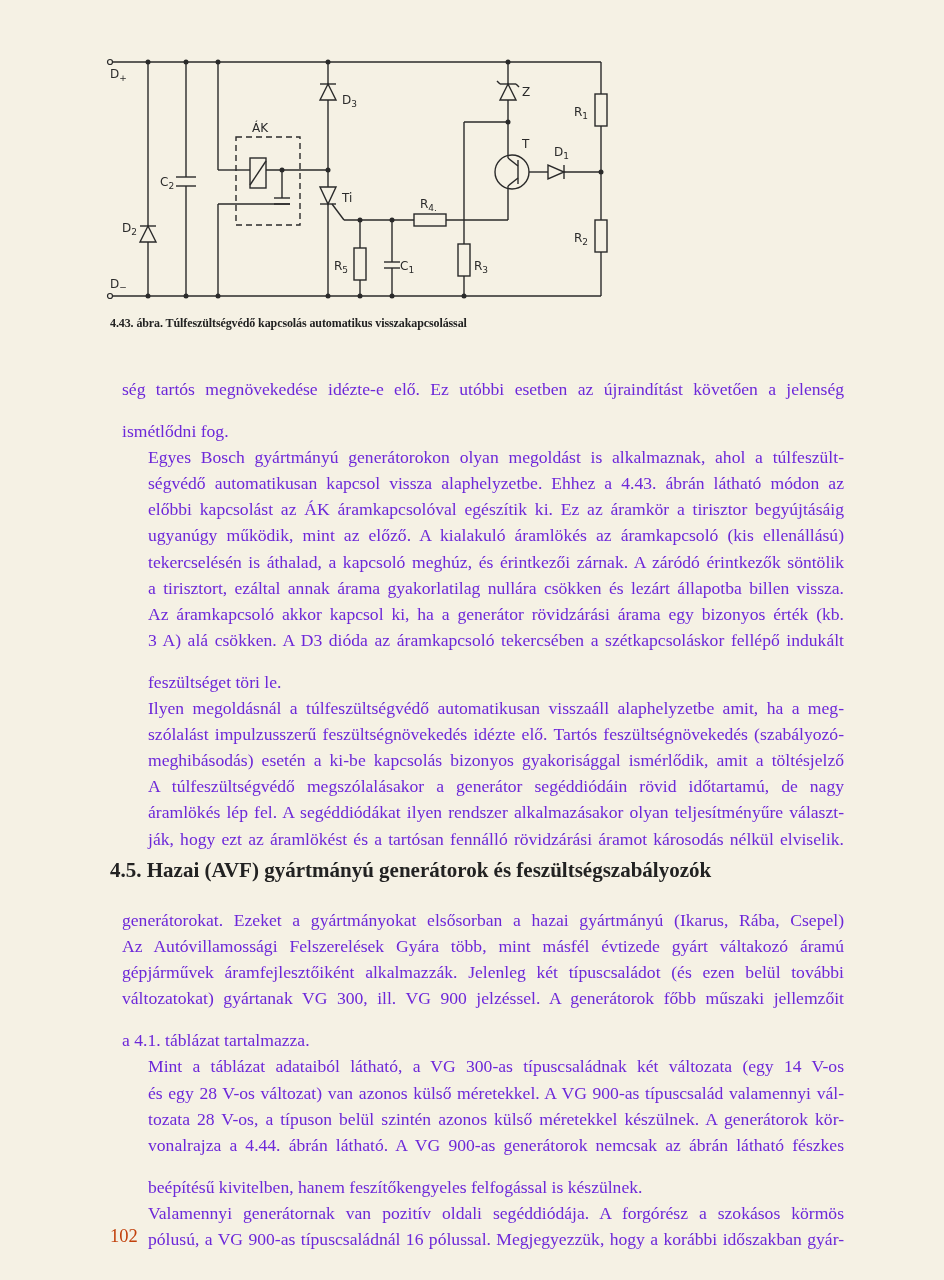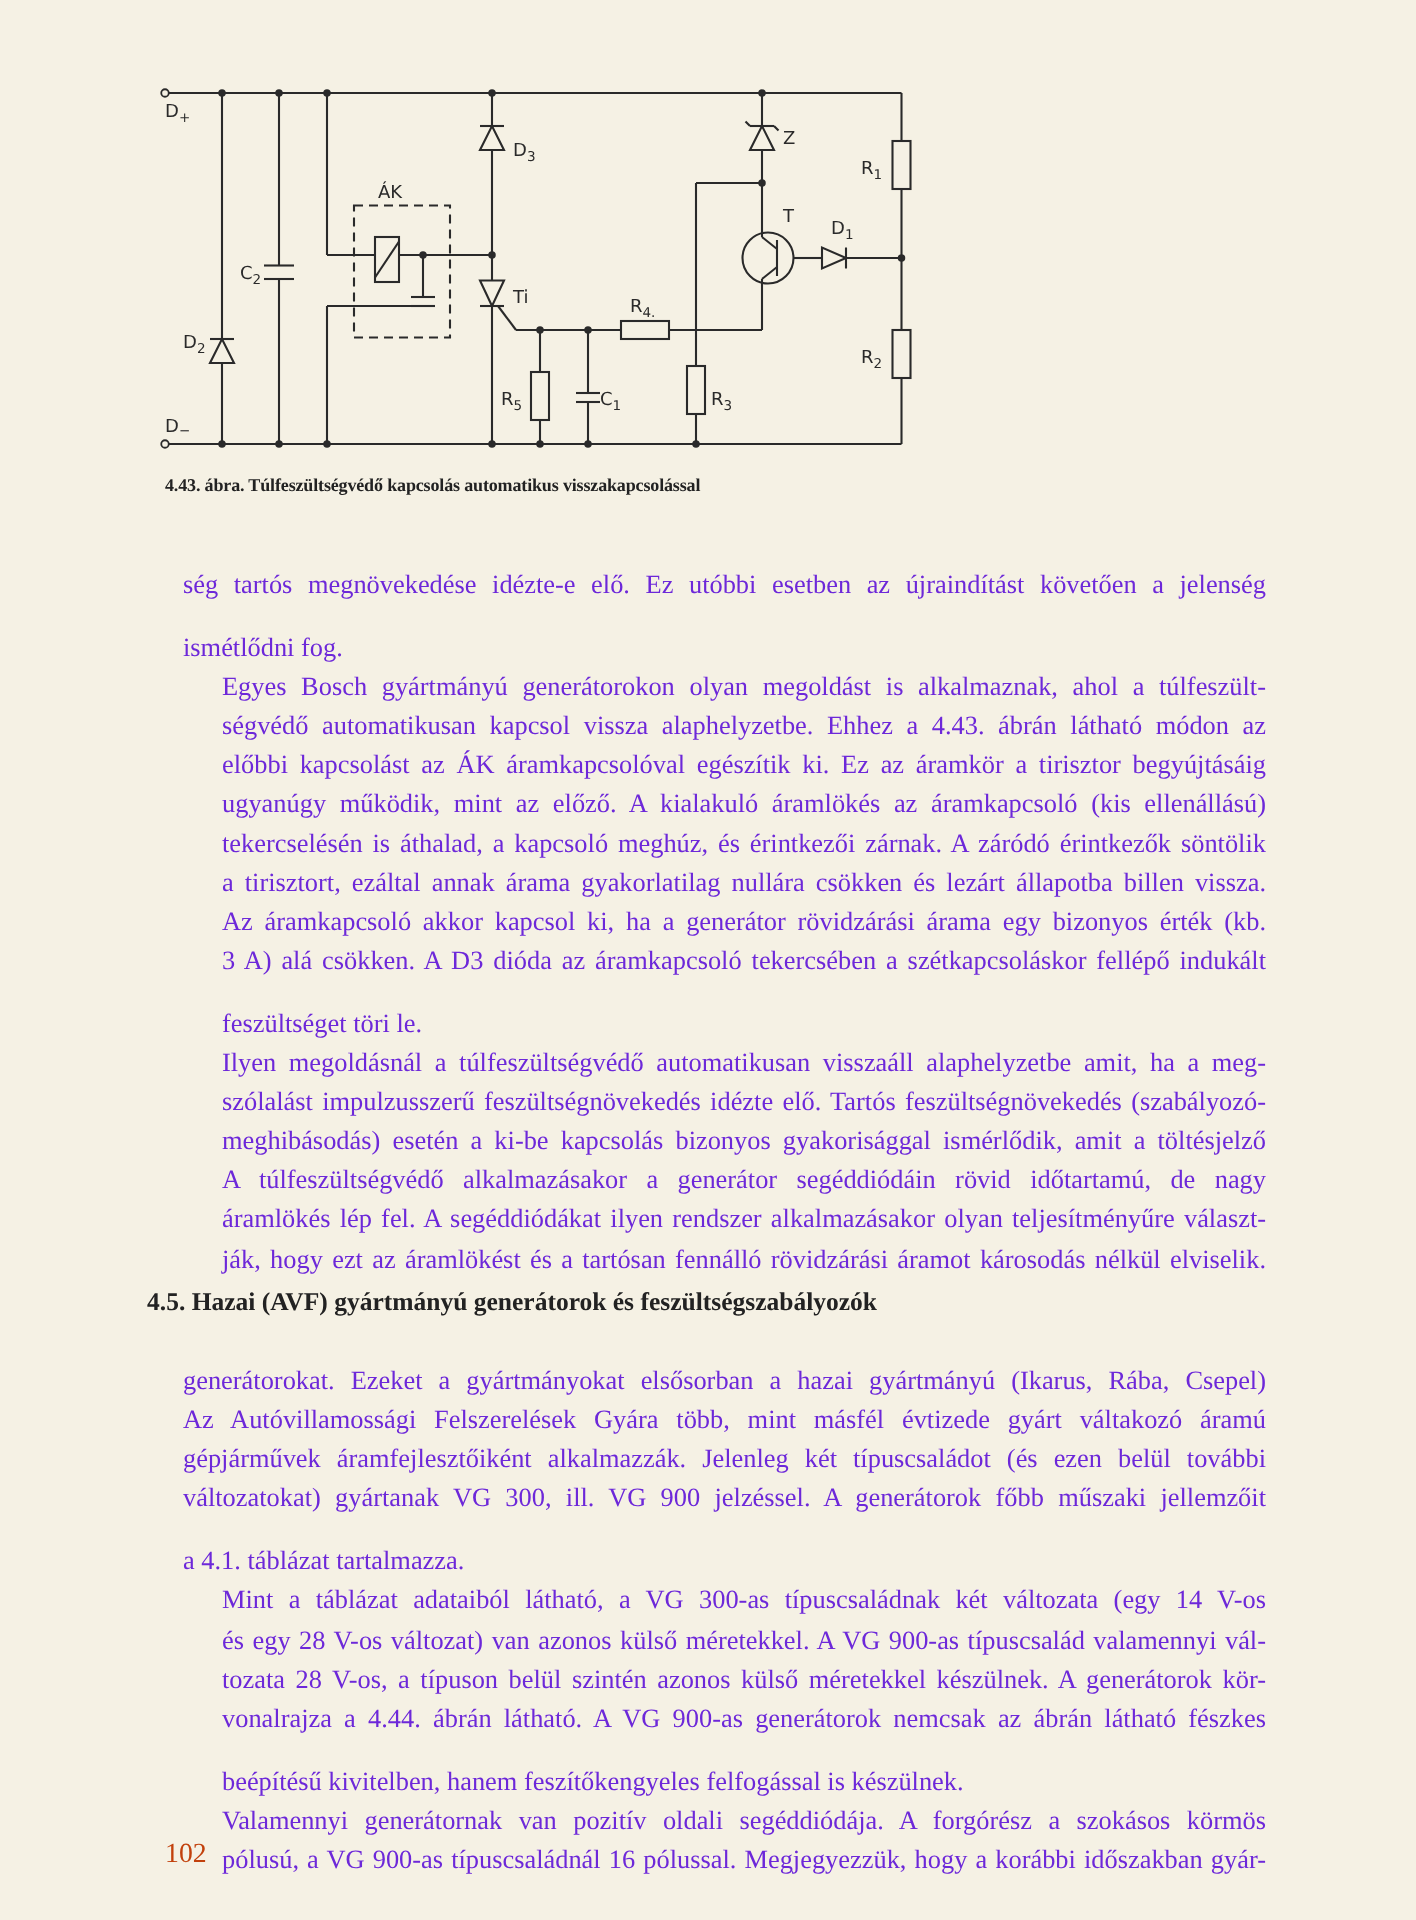--- a/index.html
+++ b/index.html
@@ -22,22 +22,22 @@
       position: absolute; left: 122px; width: 722px;
       font-size: 17.6px; line-height: 26.1px; text-align: justify;
       color: #6d28d9;
     }
     .body-text p { margin: 0; text-indent: 0; }
     .body-text p.indent { text-indent: 26px; }
     .body-text p .ln { display: block; text-align: justify; text-align-last: justify; }
     .body-text p .ln.last { text-align-last: left; margin-top: 16px; }
     .sec1 { top: 376px; }
     .heading {
-      position: absolute; left: 98px; top: 858px; width: 740px;
-      font-size: 17px; font-weight: bold; color: #222; white-space: nowrap;
+      position: absolute; left: 110px; top: 858px; width: 740px;
+      font-size: 21px; font-weight: bold; color: #222; white-space: nowrap;
       font-family: "Liberation Serif", serif;
     }
     .sec2 { top: 907px; }
     .pagenum {
       position: absolute; left: 110px; top: 1226px;
       font-size: 18.5px; color: #c2410c;
     }
   </style>
 </head>
 <body>
@@ -193,21 +193,21 @@
       <span class="ln">Az áramkapcsoló akkor kapcsol ki, ha a generátor rövidzárási árama egy bizonyos érték (kb.</span>
       <span class="ln">3 A) alá csökken. A D3 dióda az áramkapcsoló tekercsében a szétkapcsoláskor fellépő indukált</span>
       <span class="ln last">feszültséget töri le.</span>
     </p>
     <p class="indent">
       <span class="ln">Ilyen megoldásnál a túlfeszültségvédő automatikusan visszaáll alaphelyzetbe amit, ha a meg-</span>
       <span class="ln">szólalást impulzusszerű feszültségnövekedés idézte elő. Tartós feszültségnövekedés (szabályozó-</span>
       <span class="ln">meghibásodás) esetén a ki-be kapcsolás bizonyos gyakorisággal ismérlődik, amit  a töltésjelző</span>
     </p>
     <p class="indent">
-      <span class="ln">A túlfeszültségvédő alkalmazásakor a generátor segéddiódáin rövid időtartamú, de nagy</span>
+      <span class="ln">A túlfeszültségvédő megszólalásakor a generátor segéddiódáin rövid időtartamú, de nagy</span>
       <span class="ln">áramlökés lép fel. A segéddiódákat ilyen rendszer alkalmazásakor olyan teljesítményűre választ-</span>
       <span class="ln">ják, hogy ezt az áramlökést és a tartósan fennálló rövidzárási áramot károsodás nélkül elviselik.</span>
     </p>
   </div>
 
   <div class="heading">4.5. Hazai (AVF) gyártmányú generátorok és feszültségszabályozók</div>
 
   <div class="body-text sec2">
     <p>
       <span class="ln">generátorokat. Ezeket a gyártmányokat elsősorban a hazai gyártmányú (Ikarus, Rába, Csepel)</span>

